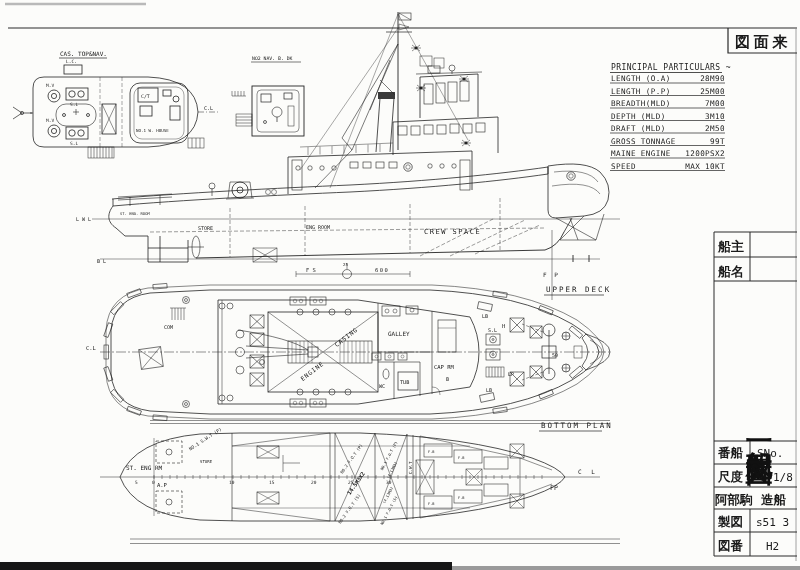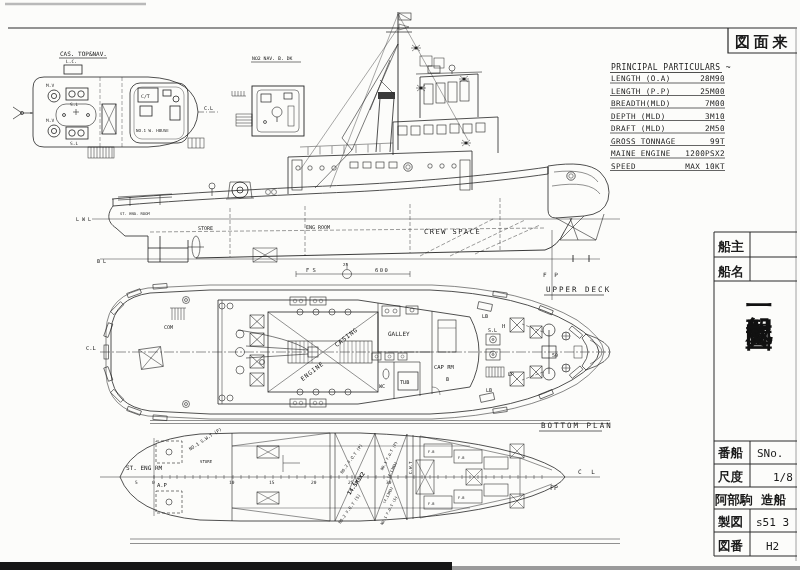--- a/index.html
+++ b/index.html
@@ -1,17 +1,17 @@
 <!DOCTYPE html>
 <html><head>
 <meta charset="utf-8">
 <style>
   html,body{margin:0;padding:0;background:#e8e8e6;}
   #sheet{position:relative;width:800px;height:570px;background:#fcfcfa;overflow:hidden;
-         font-family:"DejaVu Sans Mono",monospace;}
+         font-family:"DejaVu Sans Mono",monospace;text-align:right;}
   svg{display:block;position:absolute;left:0;top:0;}
   svg text{fill:#1b1b1b;}
   .jp{font-family:"Liberation Serif",serif;}
   #ga-title{position:absolute;left:740px;top:292px;width:36px;height:150px;
             writing-mode:vertical-rl;text-orientation:upright;
             font-size:27px;font-weight:700;letter-spacing:3px;color:#111;
             font-family:"Liberation Serif",serif;line-height:34px;}
 </style>
 </head>
 <body>

